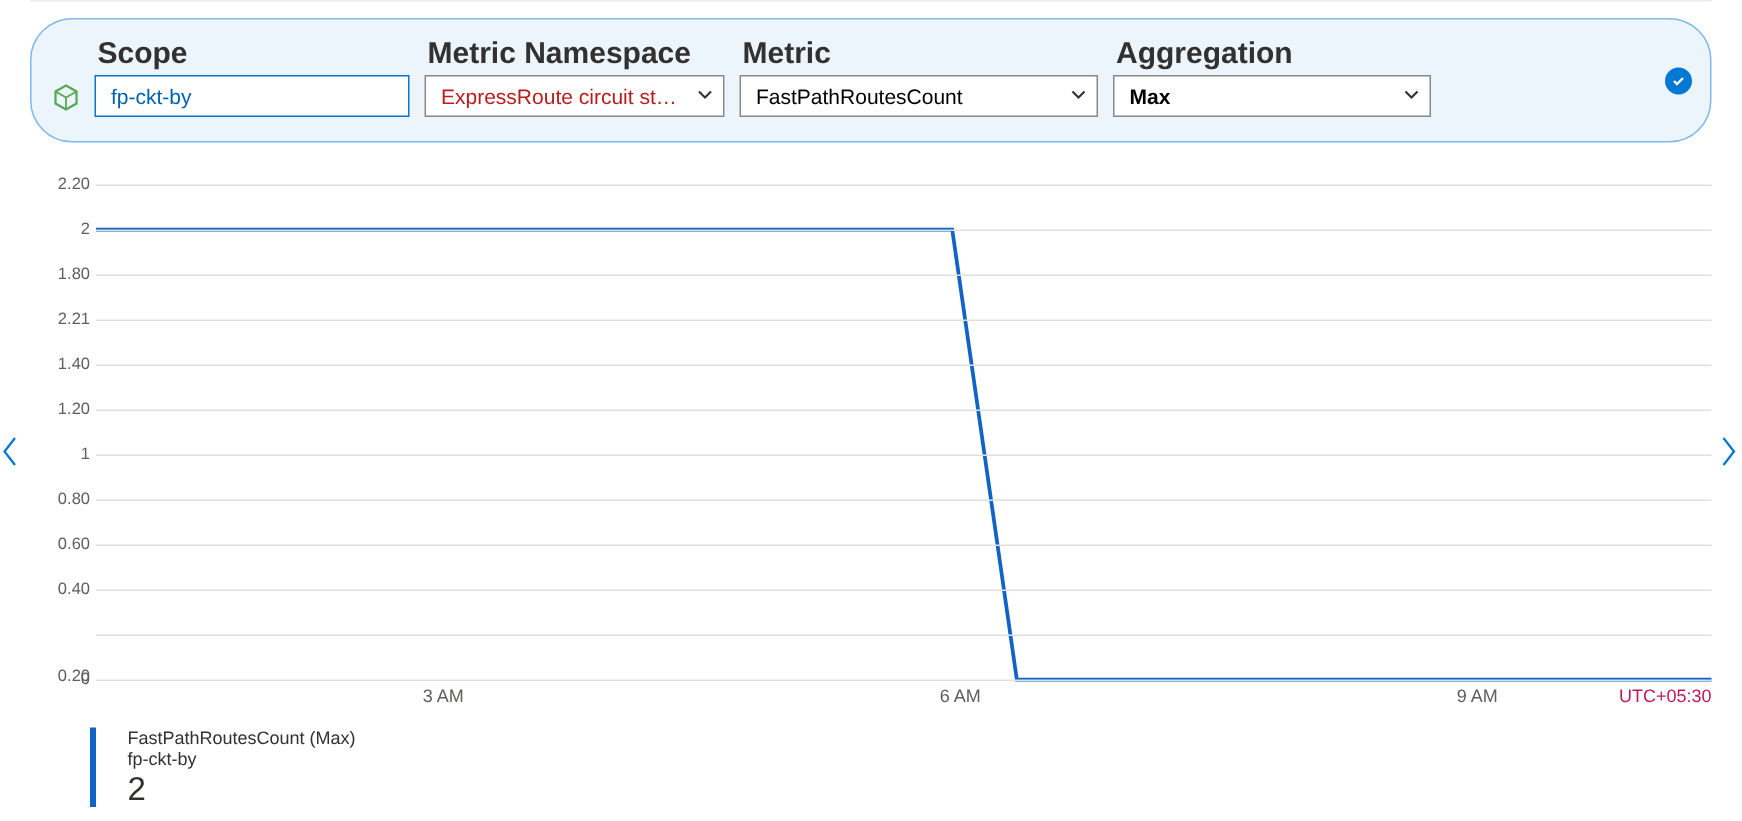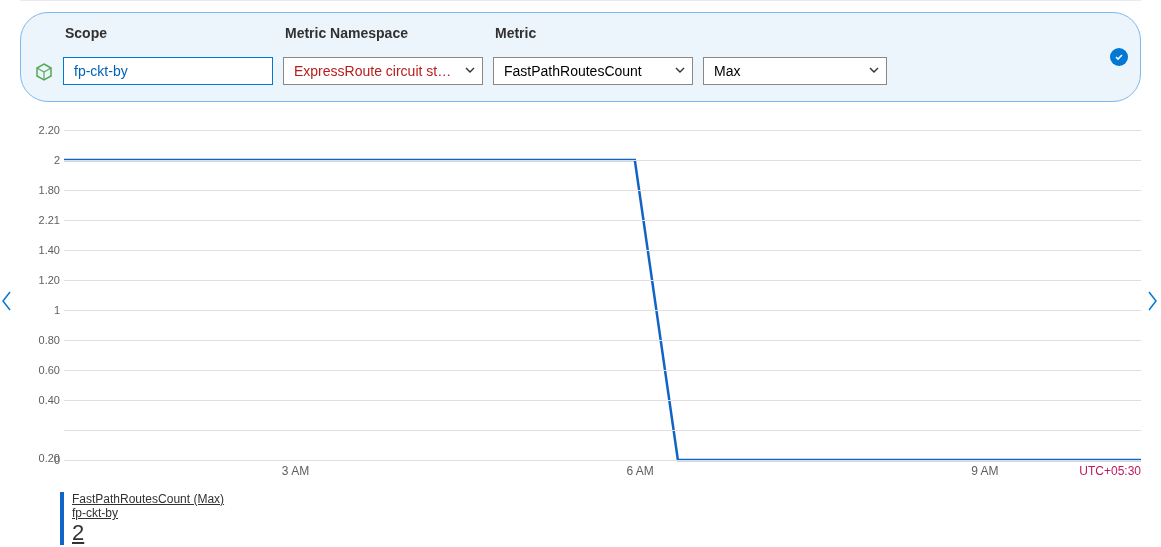--- a/index.html
+++ b/index.html
@@ -30,38 +30,38 @@
     display: flex;
     align-items: flex-end;
     gap: 10px;
     position: relative;
   }
   .scope-icon {
     width: 18px; height: 18px;
     margin-bottom: 4px;
   }
   .field-group { display: flex; flex-direction: column; gap: 2px; }
-  .field-label { font-size: 14px; font-weight: 600; color: #323130; margin-bottom: 14px; padding-left: 2px;}
+  .field-label { font-size: 20px; font-weight: 600; color: #323130; margin-bottom: 0; padding-left: 2px;}
   .field-box {
     height: 28px;
     background: #fff;
     border: 1px solid #8a8886;
     display: flex;
     align-items: center;
     padding: 0 6px 0 10px;
     font-size: 14px;
     white-space: nowrap;
     justify-content: space-between;
   }
   .field-box .chev { margin-left: 8px; flex-shrink: 0; }
   .scope-box { width: 210px; border-color: #0078d4; color: #0062b3; }
   .ns-box { width: 200px; color: #b91c1c; }
   .ns-box .txt { overflow: hidden; text-overflow: ellipsis; }
-  .metric-box { width: 200px; color: #000; }
-  .agg-box { width: 184px; color: #000; }
+  .metric-box { width: 239px; color: #000; }
+  .agg-box { width: 212px; color: #000; font-weight: bold; }
 
   .pill-check {
     position: absolute;
     right: 12px; top: 50%;
     transform: translateY(-50%);
     width: 18px; height: 18px;
     background: #0078d4;
     border-radius: 50%;
     display: flex; align-items: center; justify-content: center;
   }
@@ -118,22 +118,21 @@
     font-size: 0;
     cursor: pointer;
   }
   .nav-left { left: 0; }
   .nav-right { right: 2px; }
 
   .legend {
     margin: 10px 20px 0 60px;
     display: flex;
     align-items: flex-start;
-    gap: 8px;
-    text-decoration: underline;
+    gap: 21px;
   }
   .legend-bar { width: 4px; background: #1164c5; align-self: stretch; }
   .legend-text { display:flex; flex-direction: column; }
   .legend-title { font-size: 12px; color: #323130; line-height: 1.2;}
   .legend-sub { font-size: 12px; color: #323130; line-height: 1.2;}
   .legend-value { font-size: 22px; color: #323130; line-height: 1.1; }
 </style>
 </head>
 <body>
 
@@ -168,20 +167,21 @@
     <div class="field-label">Metric</div>
     <div class="field-box metric-box">
       <span class="txt">FastPathRoutesCount</span>
       <span class="chev"><svg width="12" height="12" viewBox="0 0 12 12">
             <path d="M2 4 L6 8 L10 4" fill="none" stroke="#323130" stroke-width="1.4"></path>
           </svg></span>
     </div>
   </div>
 
   <div class="field-group">
+    <div class="field-label">Aggregation</div>
     <div class="field-box agg-box">
       <span class="txt">Max</span>
       <span class="chev"><svg width="12" height="12" viewBox="0 0 12 12">
             <path d="M2 4 L6 8 L10 4" fill="none" stroke="#323130" stroke-width="1.4"></path>
           </svg></span>
     </div>
   </div>
 
   <span class="pill-check">
     <svg width="10" height="10" viewBox="0 0 10 10">

